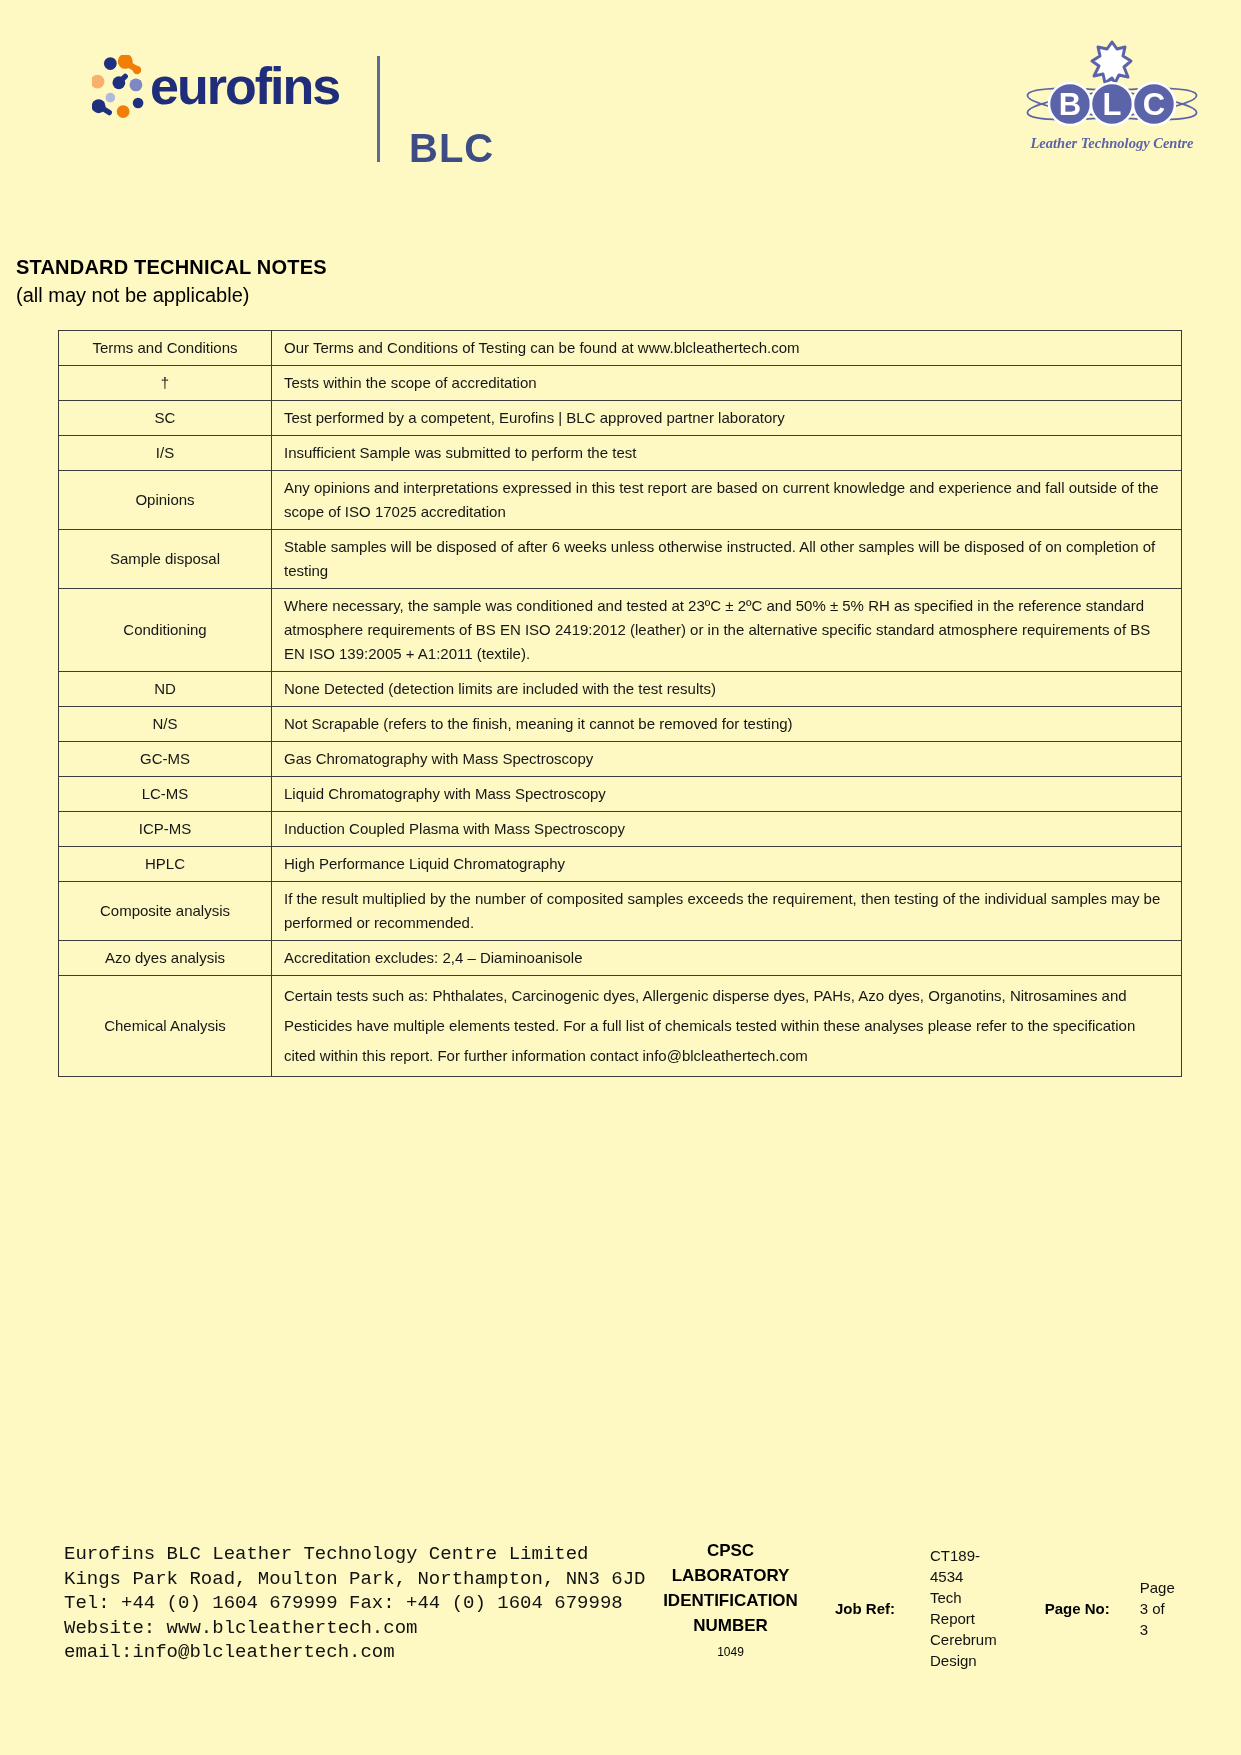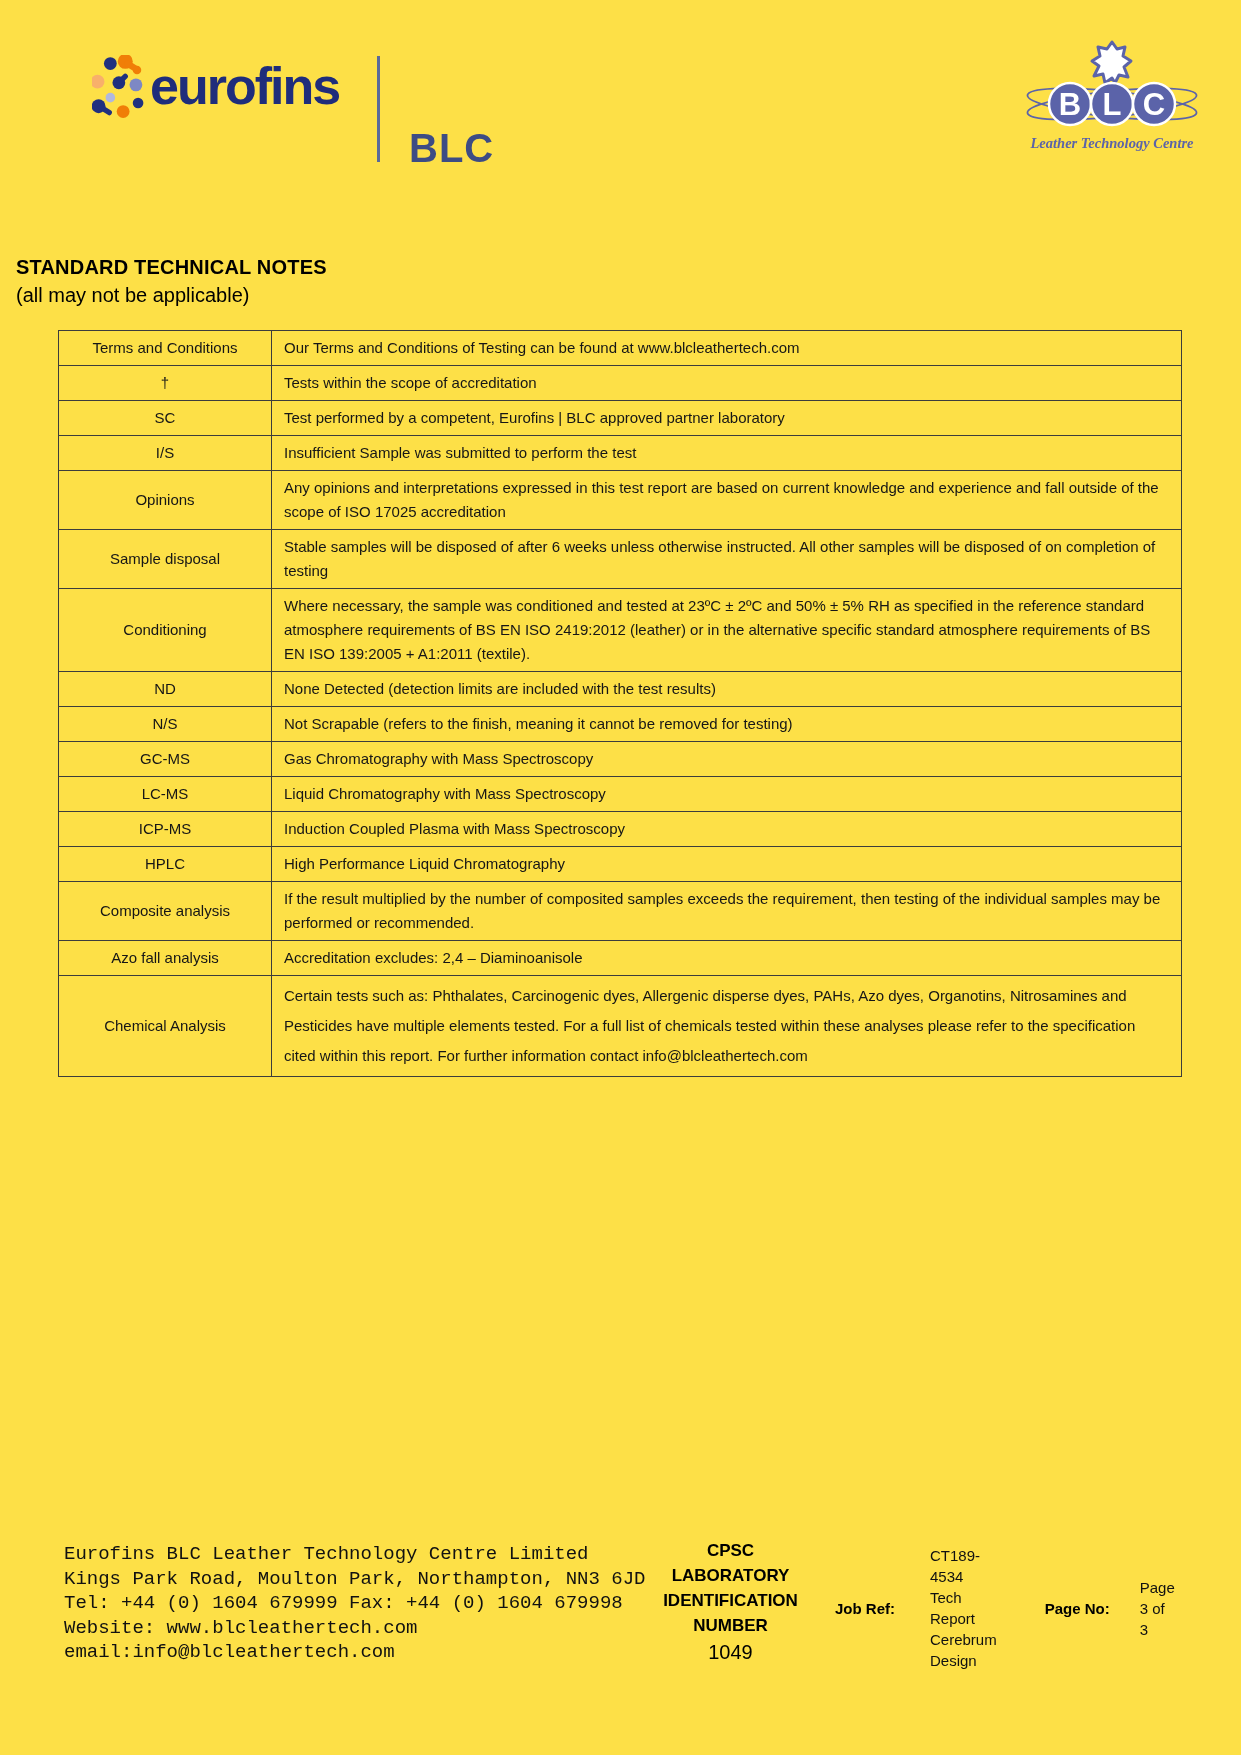--- a/index.html
+++ b/index.html
@@ -1,16 +1,16 @@
 <!DOCTYPE html>
 <html><head>
 <meta charset="utf-8">
 <style>
   html,body{margin:0;padding:0;background:#ffffff;}
-  .page{position:relative;width:1241px;height:1755px;background:#fde047;
+  .page{position:relative;width:1241px;height:1755px;background:#fef9c3;
         font-family:"Liberation Sans",sans-serif;color:#161616;overflow:hidden;}
 
   
   .euro-logo{position:absolute;left:72px;top:40px;width:460px;height:130px;}
   .euro-dots{position:absolute;left:20px;top:15px;}
   .euro-word{position:absolute;left:78px;top:16px;font-size:52px;font-weight:bold;
              letter-spacing:-2px;color:#1f2d7b;}
   .euro-divider{position:absolute;left:305px;top:16px;width:2.5px;height:106px;background:#5a6a9a;}
   .euro-blc{position:absolute;left:337px;top:86px;font-size:40px;font-weight:bold;
             letter-spacing:1px;color:#3d4c84;}
@@ -26,21 +26,21 @@
                border-collapse:collapse;table-layout:fixed;}
   .notes-table td{border:1.5px solid #3c3c3c;font-size:15px;vertical-align:middle;}
   td.term{width:196px;text-align:center;padding:5px 8px;line-height:1.45;}
   td.desc{padding:5px 12px;line-height:1.6;}
   .notes-table tr:last-child td.desc{line-height:2;}
 
   
   .footer-address{position:absolute;left:64px;top:1542px;font-size:19px;line-height:24.5px;color:#111;font-family:Liberation Mono, monospace;}
   .footer-cpsc{position:absolute;left:648px;top:1538px;width:165px;text-align:center;color:#000;}
   .cpsc-line{font-size:17px;font-weight:bold;line-height:25px;}
-  .cpsc-number{font-size:20px;line-height:25px;margin-top:2px;}
+  .cpsc-number{font-size:12px;line-height:25px;margin-top:2px;}
   .footer-refs{position:absolute;left:835px;top:1545px;width:330px;display:flex;
                flex-direction:row;gap:48px;}
   .ref-row{display:flex;align-items:center;}
   .ref-label{width:95px;flex:0 0 95px;font-size:15px;font-weight:bold;color:#000;}
   .ref-value{font-size:15px;line-height:21px;color:#111;max-width:232px;}
 </style>
 </head>
 <body>
 
 <div class="page">
@@ -155,21 +155,21 @@
           <td class="term">HPLC</td>
           <td class="desc">High Performance Liquid Chromatography</td>
         </tr>
 
         <tr>
           <td class="term">Composite analysis</td>
           <td class="desc">If the result multiplied by the number of composited samples exceeds the requirement, then testing of the individual samples may be performed or recommended.</td>
         </tr>
 
         <tr>
-          <td class="term">Azo fall analysis</td>
+          <td class="term">Azo dyes analysis</td>
           <td class="desc">Accreditation excludes: 2,4 – Diaminoanisole</td>
         </tr>
 
         <tr>
           <td class="term">Chemical Analysis</td>
           <td class="desc">Certain tests such as: Phthalates, Carcinogenic dyes, Allergenic disperse dyes, PAHs, Azo dyes, Organotins, Nitrosamines and Pesticides have multiple elements tested.  For a full list of chemicals tested within these analyses please refer to the specification cited within this report. For further information contact info@blcleathertech.com</td>
         </tr>
       </tbody>
   </table>
 

